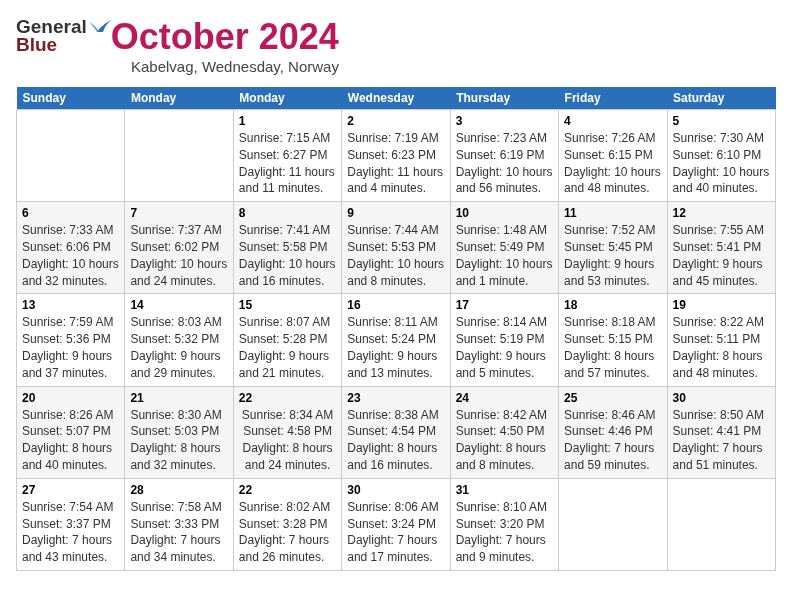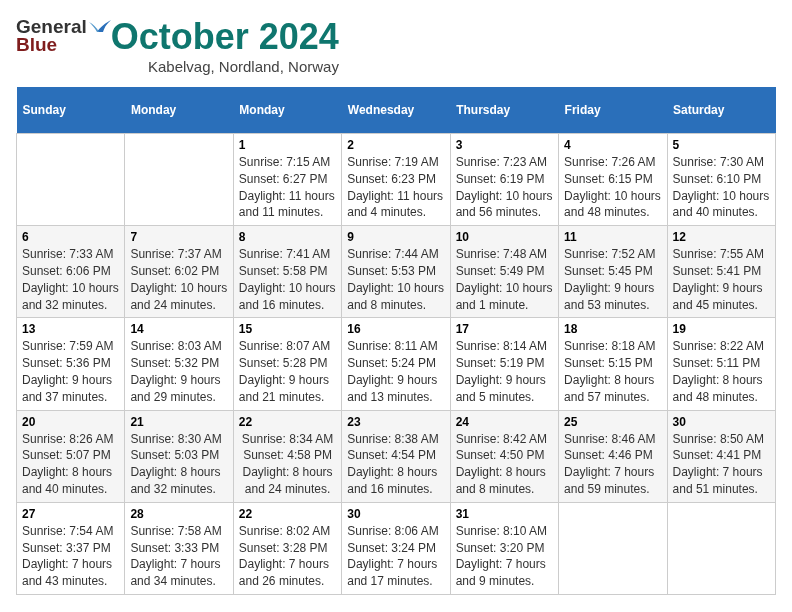--- a/index.html
+++ b/index.html
@@ -20,36 +20,36 @@
       display: flex;
       flex-direction: column;
       align-items: flex-start;
     }
     .title-block {
       text-align: right;
     }
     .month-title {
       font-size: 36px;
       font-weight: bold;
-      color: #0f766e;
+      color: #be185d;
     }
     .location {
       font-size: 15px;
       color: #444;
     }
     .calendar {
       width: 100%;
       border-collapse: collapse;
       font-size: 10.5px;
     }
     .calendar th {
       background-color: #2a6fba;
       color: #fff;
       text-align: left;
-      padding: 16px 6px;
+      padding: 4px 6px;
       font-size: 12px;
       font-weight: bold;
     }
     .calendar td {
       border: 1px solid #ccc;
       vertical-align: top;
       padding: 4px 5px;
       width: calc(100% / 7);
       min-height: 72px;
       background: #fff;
@@ -81,21 +81,21 @@
       <span style="font-size:19px;font-weight:bold;color:#333;">General</span>
       <svg width="22" height="18" viewBox="0 0 22 18" style="margin-left:2px;">
         <path d="M 8 14 C 10 10 18 4 22 2 C 18 6 16 8 14 14 Z" fill="#2a6fba"></path>
         <path d="M 8 14 C 6 10 2 6 0 4 C 4 6 8 10 10 14 Z" fill="#5599cc"></path>
       </svg>
     </div>
     <div style="font-size:19px;font-weight:bold;color:#7f1d1d;margin-top:-4px;">Blue</div>
   </div>
   <div class="title-block">
     <div class="month-title">October 2024</div>
-    <div class="location">Kabelvag, Nordland, Norway</div>
+    <div class="location">Kabelvag, Wednesday, Norway</div>
   </div>
 </div>
 
 <table class="calendar">
   <thead>
     <tr>
 
     <th>Sunday</th>
         <th>Monday</th>
         <th>Monday</th>
@@ -170,21 +170,21 @@
         </td>
         <td>
           <span class="day-num">9</span>
           <div class="day-info" style="white-space: pre-line;">Sunrise: 7:44 AM
 Sunset: 5:53 PM
 Daylight: 10 hours
 and 8 minutes.</div>
         </td>
         <td>
           <span class="day-num">10</span>
-          <div class="day-info" style="white-space: pre-line;">Sunrise: 7:48 AM
+          <div class="day-info" style="white-space: pre-line;">Sunrise: 1:48 AM
 Sunset: 5:49 PM
 Daylight: 10 hours
 and 1 minute.</div>
         </td>
         <td>
           <span class="day-num">11</span>
           <div class="day-info" style="white-space: pre-line;">Sunrise: 7:52 AM
 Sunset: 5:45 PM
 Daylight: 9 hours
 and 53 minutes.</div>

